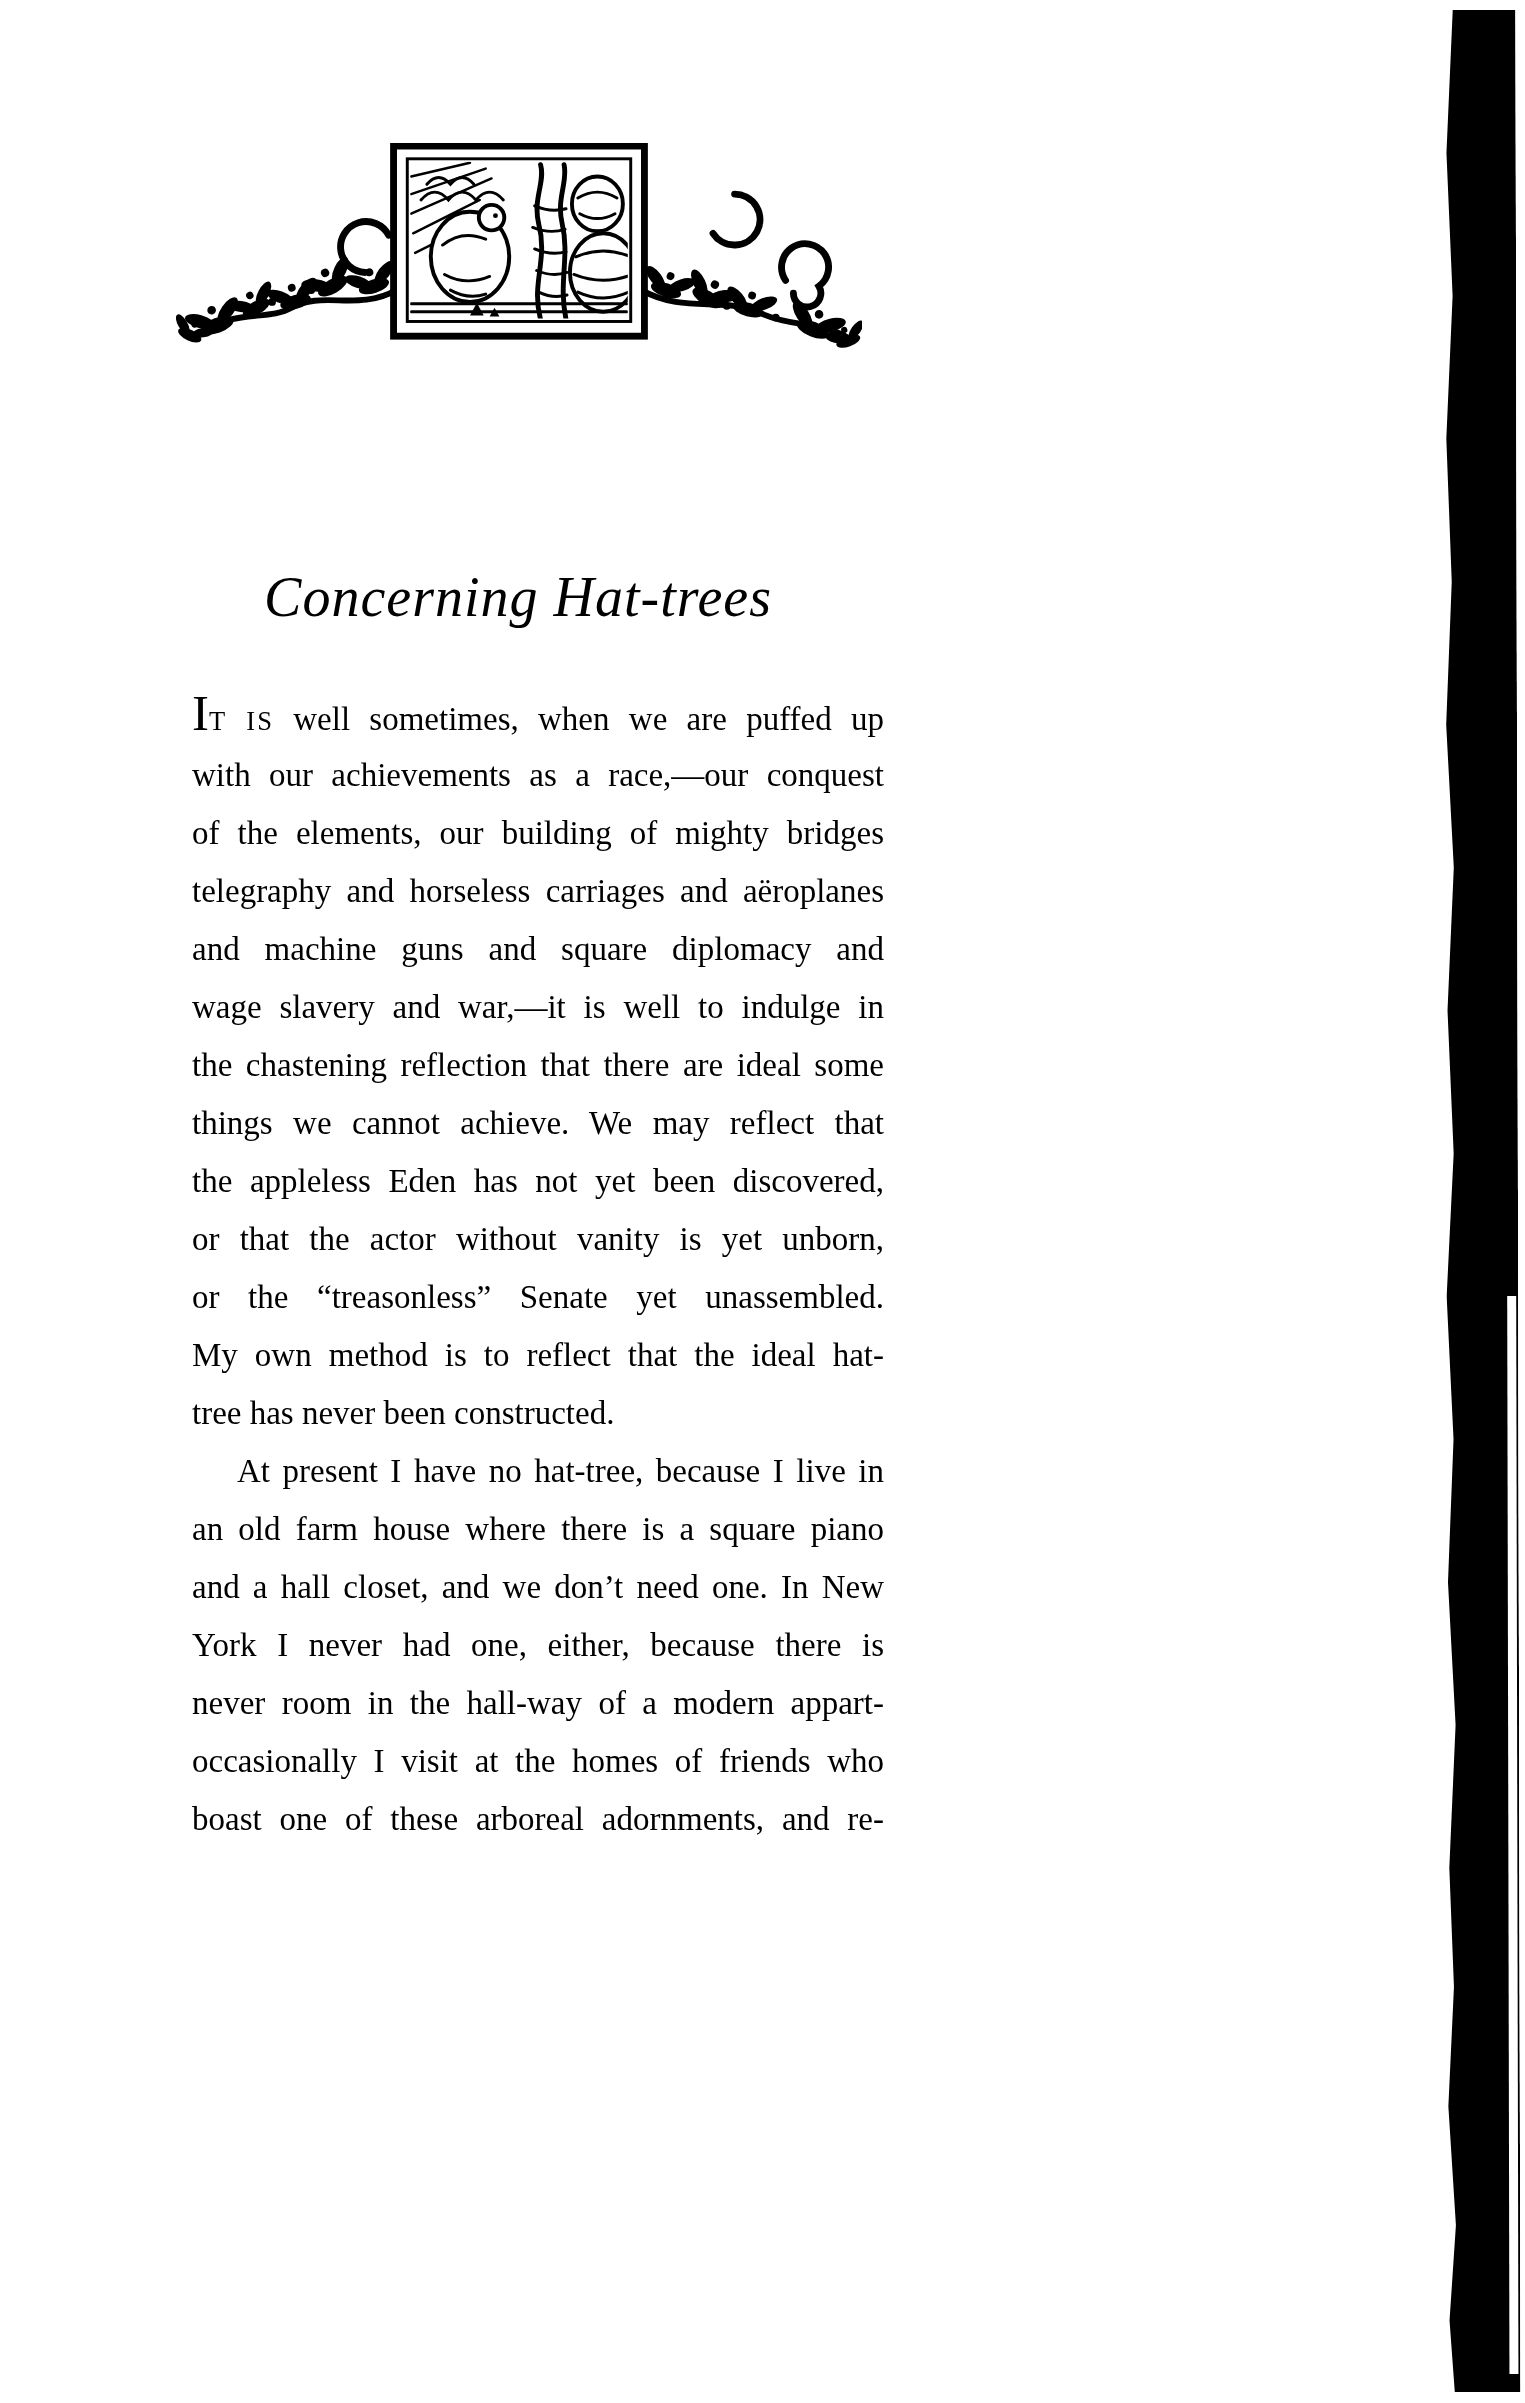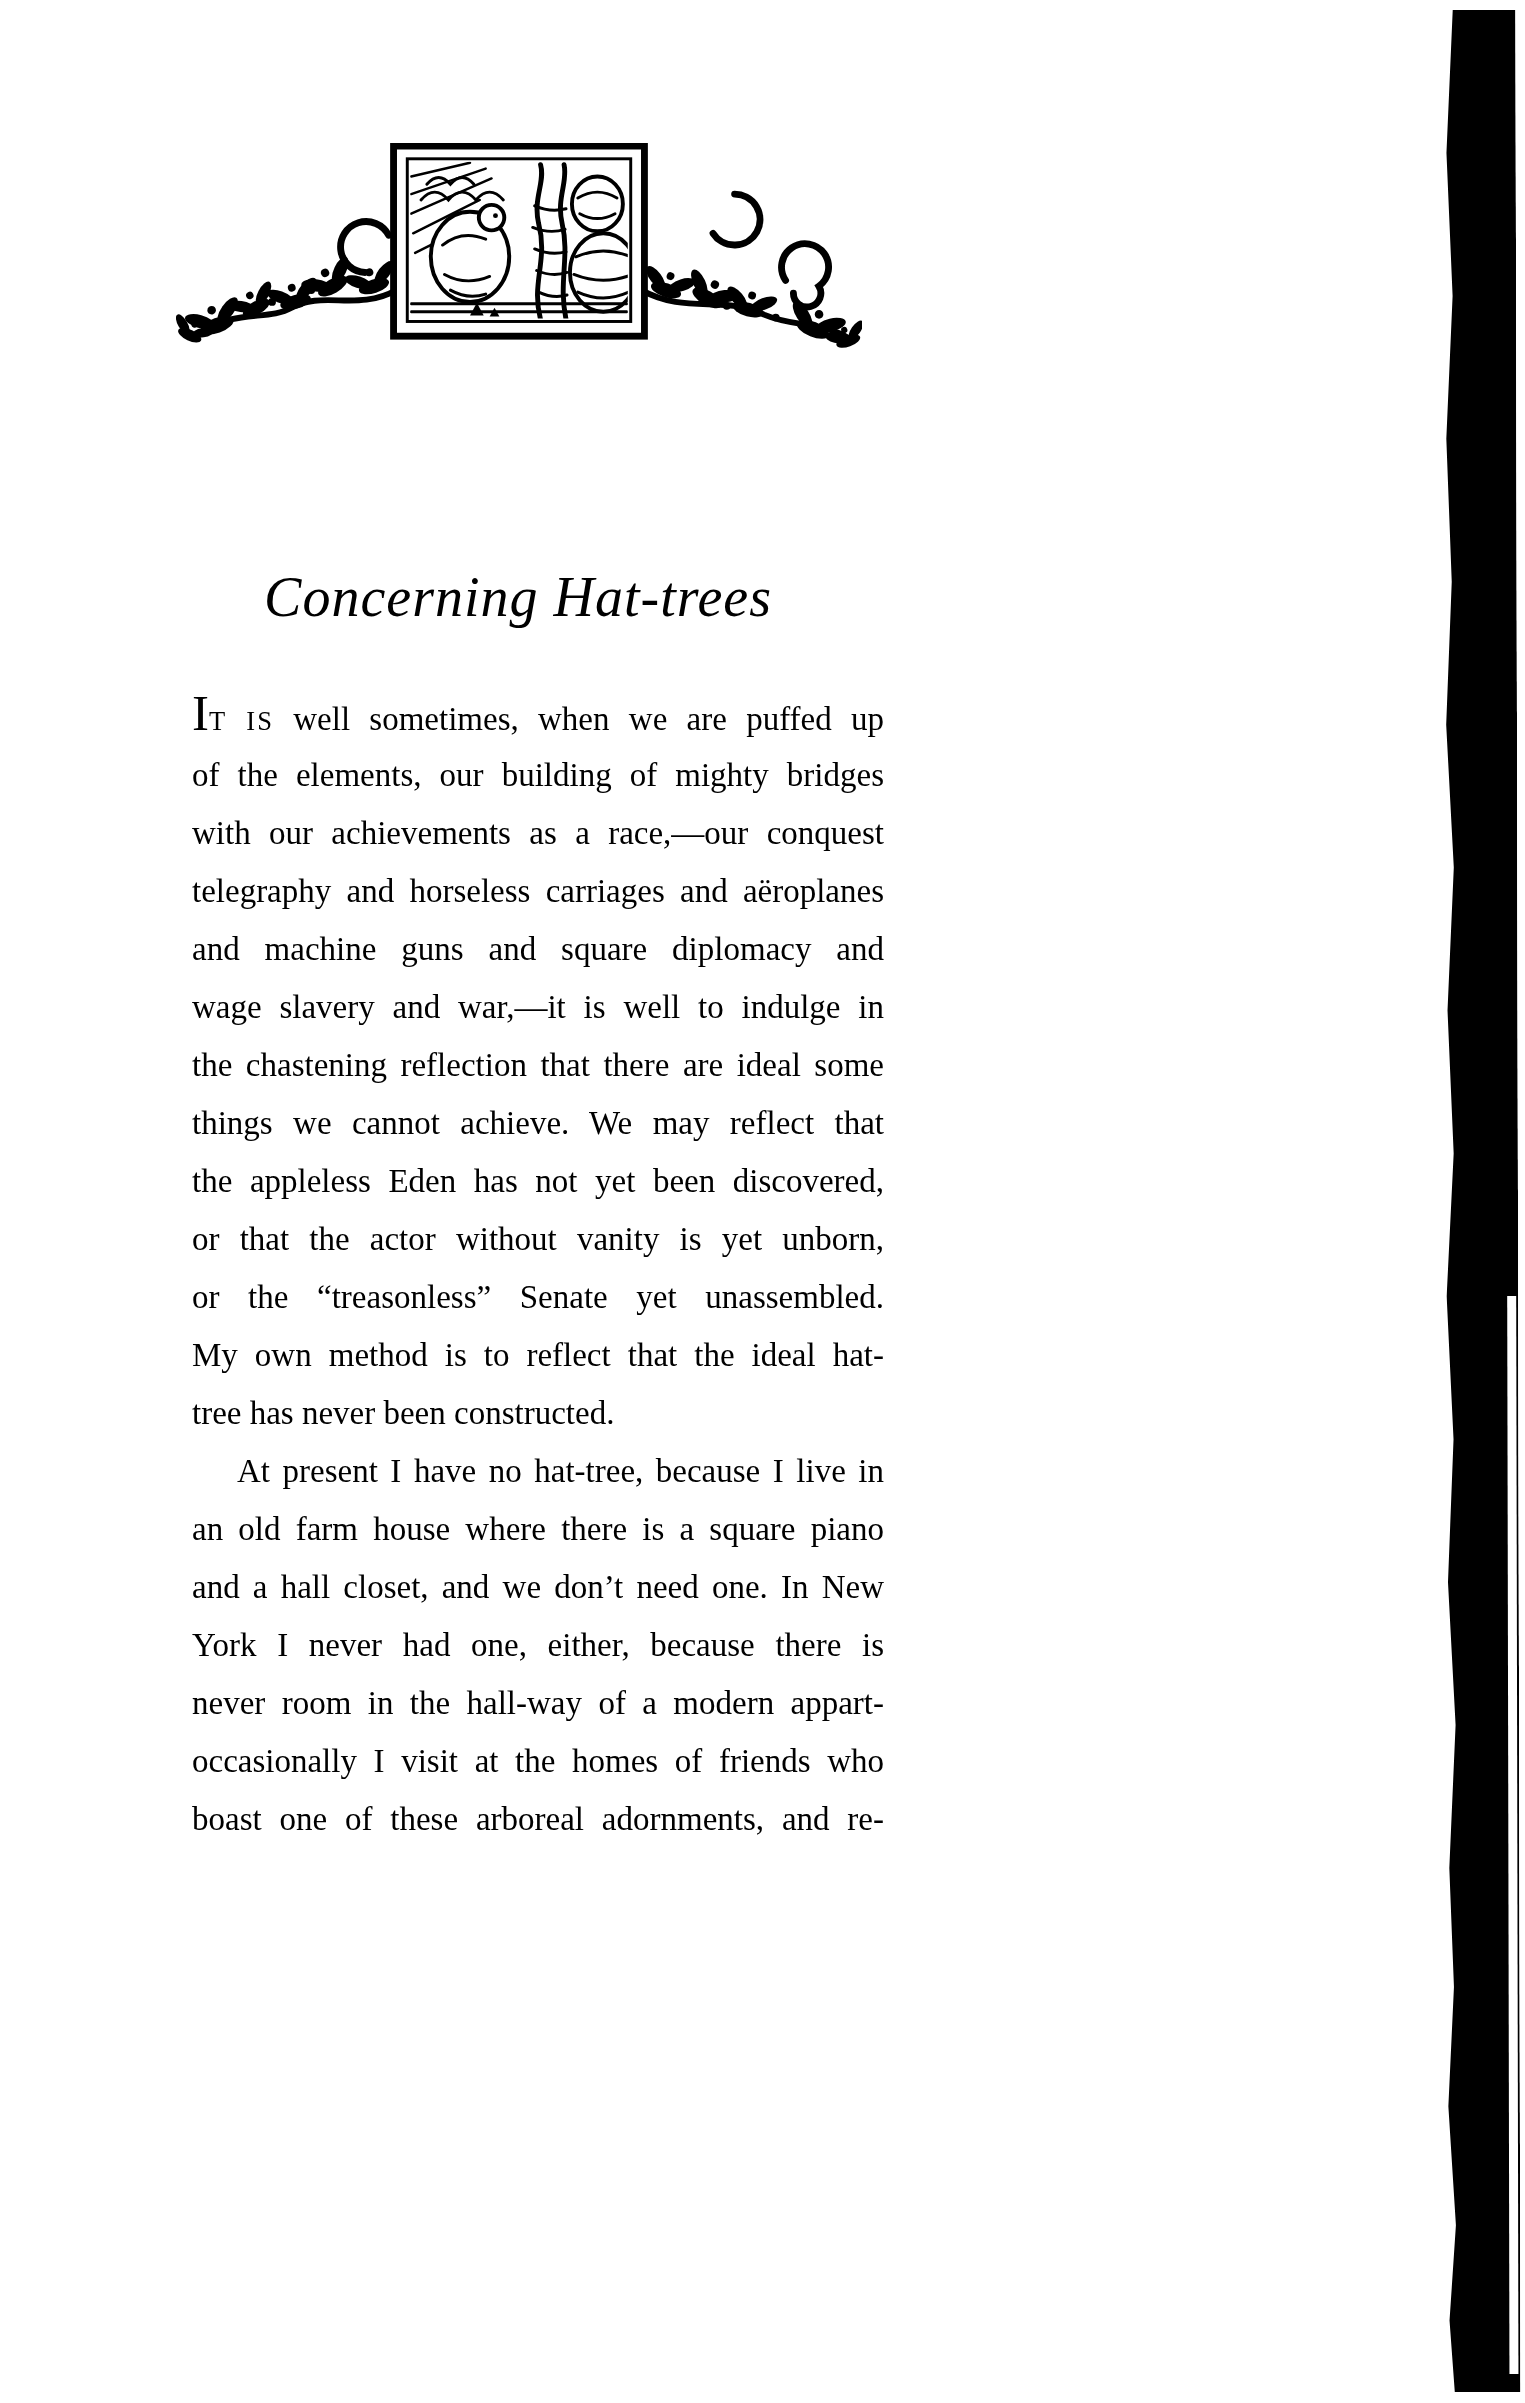--- a/index.html
+++ b/index.html
@@ -129,22 +129,22 @@
         <path d="M320,177 l5,-9 l5,9 z" fill="#000"></path>
       </g>
     </svg>
   </div>
 
   <div class="page-title">Concerning Hat-trees</div>
 
   <div class="text-block">
     <div class="line"><span class="lead-cap">I</span><span class="lead-sc">T IS</span><span> well sometimes, when we are puffed up</span></div>
     <div>
+        <div class="line">with our achievements as a race,—our conquest</div>
         <div class="line">of the elements, our building of mighty bridges</div>
-        <div class="line">with our achievements as a race,—our conquest</div>
         <div class="line">telegraphy and horseless carriages and aëroplanes</div>
         <div class="line">and machine guns and square diplomacy and</div>
         <div class="line">wage slavery and war,—it is well to indulge in</div>
         <div class="line">the chastening reflection that there are ideal some</div>
         <div class="line">things we cannot achieve. We may reflect that</div>
         <div class="line">the appleless Eden has not yet been discovered,</div>
         <div class="line">or that the actor without vanity is yet unborn,</div>
         <div class="line">or the “treasonless” Senate yet unassembled.</div>
         <div class="line">My own method is to reflect that the ideal hat-</div>
         <div class="line short">tree has never been constructed.</div>

